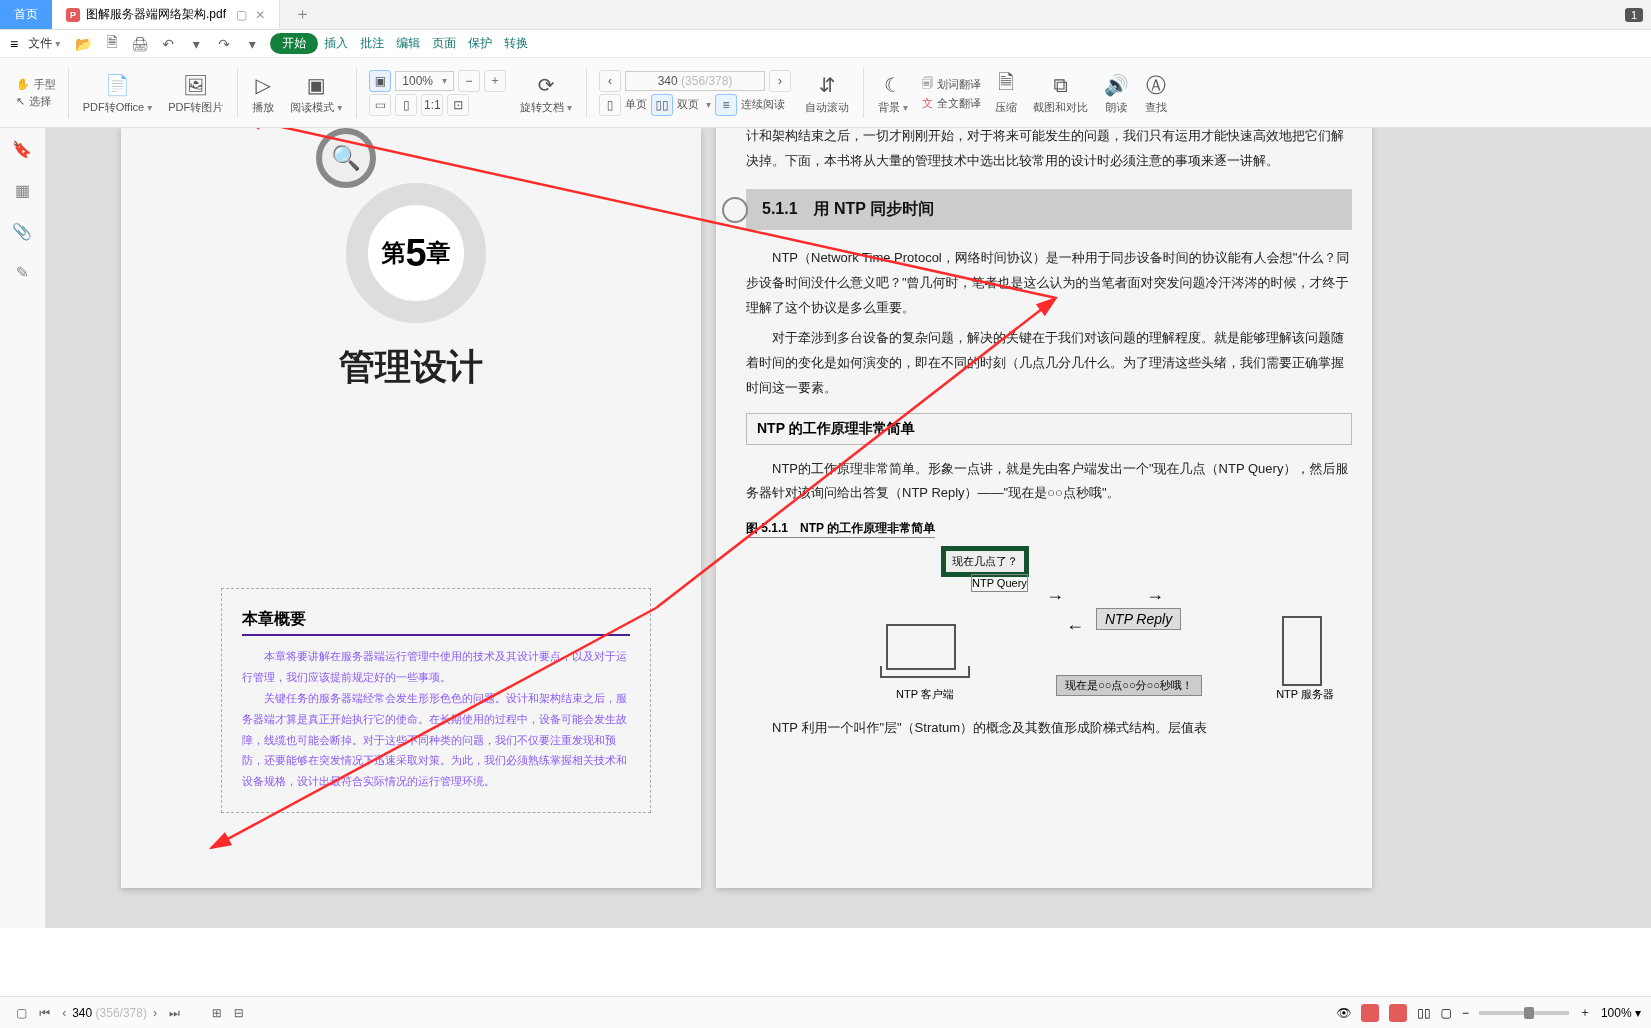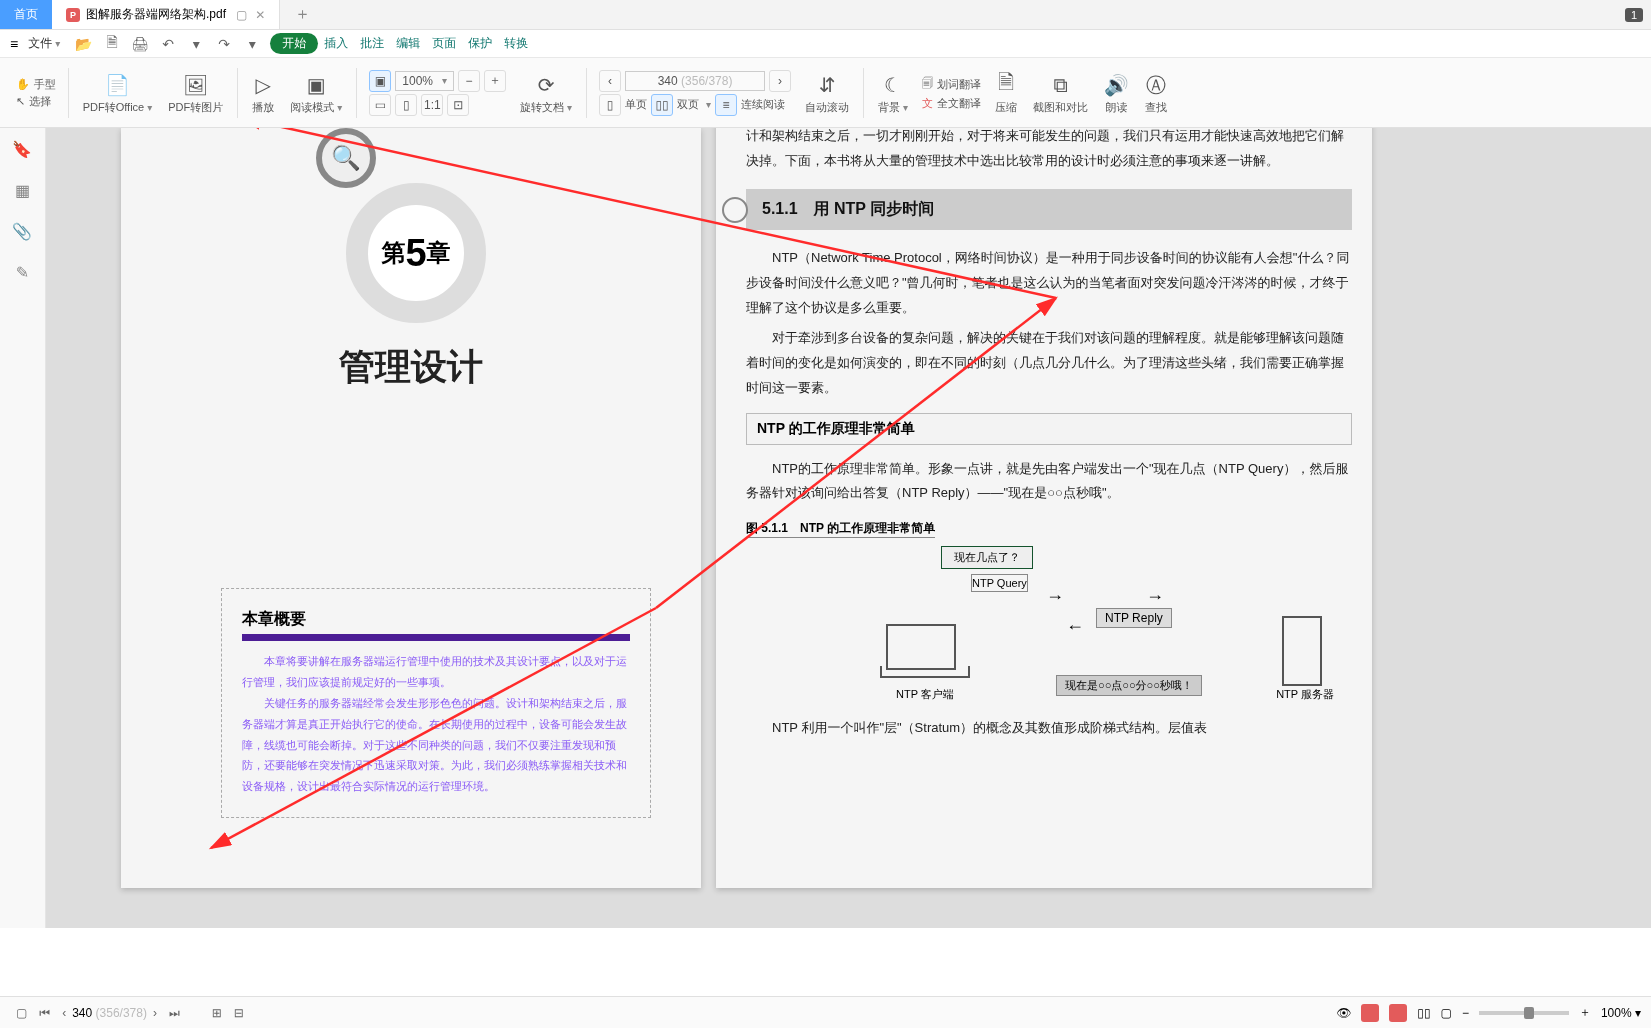--- a/index.html
+++ b/index.html
@@ -38,34 +38,34 @@
     .sidebar .sicon{ font-size:16px; color:#888;}
     .viewport{ flex:1; background:#ddd; position:relative; overflow:hidden;}
     .page{ position:absolute; background:#f5f5f5; box-shadow:0 2px 6px rgba(0,0,0,.2);}
     .page.left{ left:75px; top:0; width:580px; height:760px;}
     .page.right{ left:670px; top:-30px; width:656px; height:790px;}
     .chapter-circle{ position:absolute; left:225px; top:55px; width:140px;height:140px; border:22px solid #ddd; border-radius:50%; background:#fff; display:flex;align-items:center;justify-content:center; font-size:24px; font-weight:bold;}
     .chapter-circle .num{ font-size:38px;}
     .mag-circle{ position:absolute; left:195px; top:0; width:60px;height:60px; border:6px solid #888; border-radius:50%; background:#eee;display:flex;align-items:center;justify-content:center;font-size:24px;}
     .big-title{ position:absolute; top:215px; left:0; right:0; text-align:center; font-size:36px; font-weight:bold; color:#222;}
     .overview-box{ position:absolute; left:100px; top:460px; width:430px; border:1px dashed #aaa; padding:20px;}
-    .overview-title{ font-size:16px; font-weight:bold; border-bottom:7px solid #4c1d95; padding-bottom:4px; margin-bottom:10px;}
+    .overview-title{ font-size:16px; font-weight:bold; border-bottom:2px solid #4c1d95; padding-bottom:4px; margin-bottom:10px;}
     .overview-text{ font-size:11px; line-height:1.9; color:#8b5cf6;}
     .para{ font-size:13px; line-height:1.9; color:#222; text-indent:2em; margin:6px 0;}
     .section-bar{ background:#ccc; color:#111; font-size:16px; font-weight:bold; padding:10px 16px; margin:16px 0; position:relative;}
     .section-bar::before{ content:""; position:absolute; left:-24px; top:8px; width:22px;height:22px; border:2px solid #888; border-radius:50%;}
     .sub-bar{ border:1px solid #bbb; background:#f3f3f3; padding:6px 10px; font-size:14px; font-weight:bold; margin:12px 0;}
     .fig-label{ font-size:12px; font-weight:bold; margin:8px 0; border-bottom:1px solid #888; display:inline-block;}
     .diagram{ position:relative; height:150px;}
     .laptop{ position:absolute; left:140px; bottom:26px; width:70px; height:46px; border:2px solid #555;}
     .laptop::after{content:"";position:absolute;left:-8px;bottom:-10px;width:86px;height:10px;border:2px solid #555;border-top:none;}
     .server{ position:absolute; right:30px; bottom:10px; width:40px; height:70px; border:2px solid #555;}
-    .qbubble{ position:absolute; left:195px; top:0; border:1px solid #14532d; padding:3px 12px; font-size:11px; background:#eee;}
+    .qbubble{ position:absolute; left:195px; top:0; border:5px solid #14532d; padding:3px 6px; font-size:11px; background:#eee;}
     .qlabel{ position:absolute; left:225px; top:28px; border:1px solid #888; padding:2px 0; font-size:11px;}
-    .rlabel{ position:absolute; left:350px; top:62px; border:1px solid #888; padding:2px 8px; font-size:12px; background:#ddd;}
+    .rlabel{ position:absolute; left:350px; top:62px; border:1px solid #888; padding:2px 8px; font-size:14px; background:#ddd;font-style:italic;}
     .timebar{ position:absolute; left:310px; bottom:0; border:1px solid #888; background:#ccc; padding:2px 8px; font-size:11px;}
     .cap-client{ position:absolute; left:142px; bottom:-6px; font-size:11px;margin-left:8px;}
     .cap-server{ position:absolute; right:18px; bottom:-6px; font-size:11px;}
     .arrow-r{ position:absolute;left:300px;top:38px;font-size:18px;}
     .arrow-l{ position:absolute;left:320px;top:68px;font-size:18px;}
     .arrow-r2{ position:absolute;left:400px;top:38px;font-size:18px;}
     .statusbar{ position:absolute; bottom:0; left:0; right:0; height:32px; border-top:1px solid #e0e0e0; background:#fafafa; display:flex; align-items:center; padding:0 10px; font-size:12px;}
     .statusbar .navbtn{ padding:0 6px; color:#666;}
     .statusbar .pageind{ border:none; background:transparent; text-align:center;}
     .statusbar .faded{ color:#bbb;}

